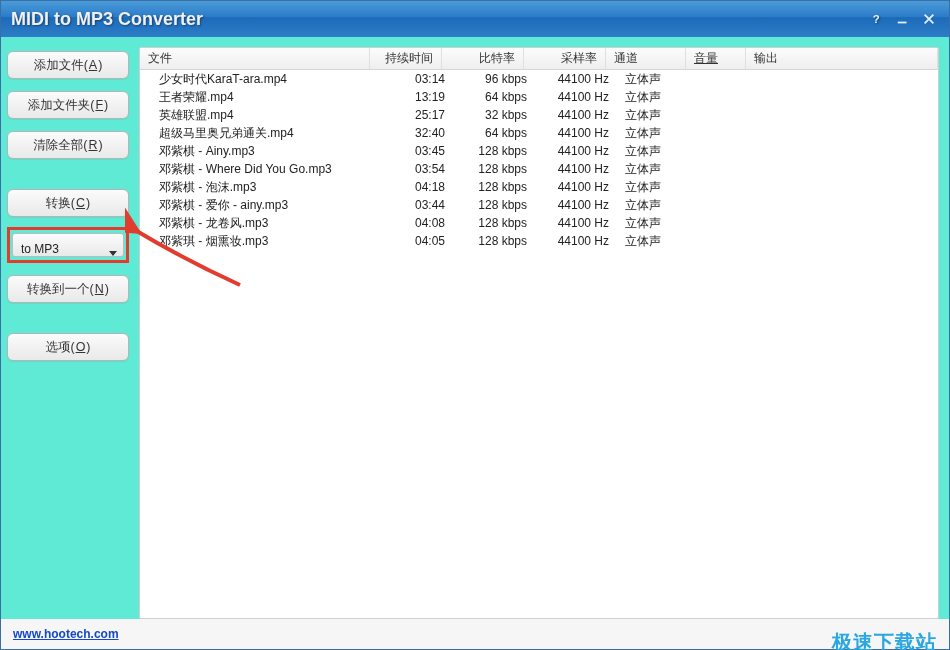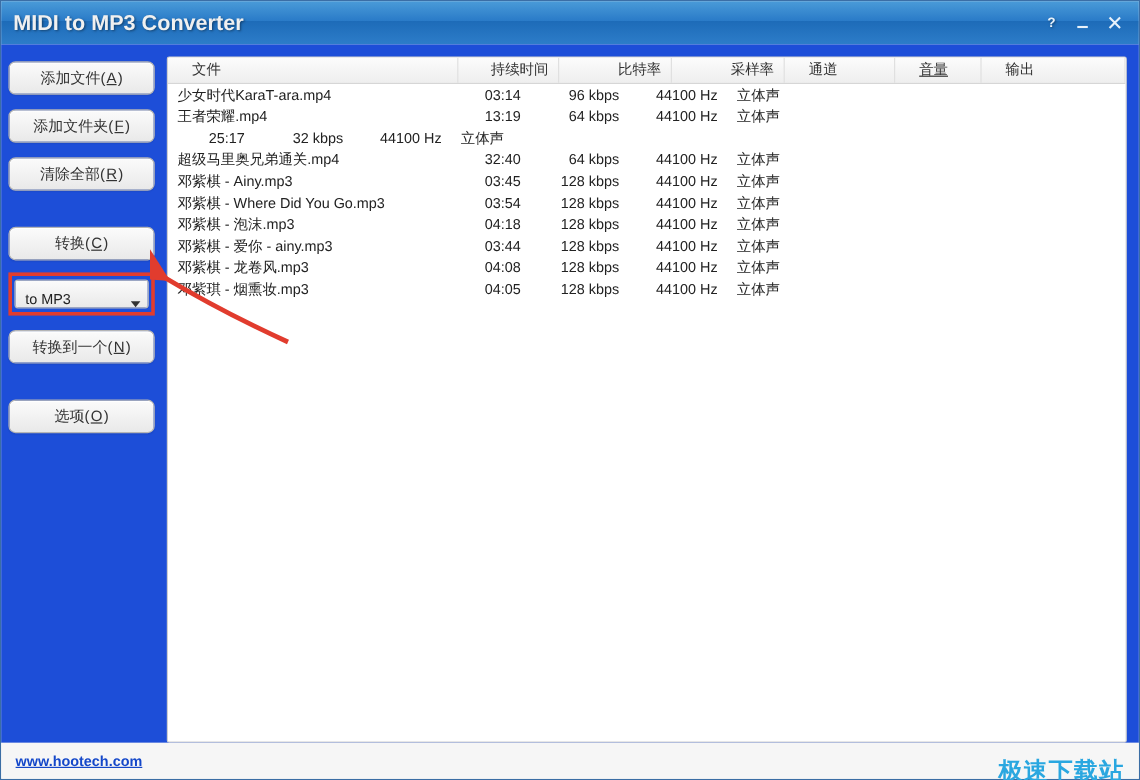--- a/index.html
+++ b/index.html
@@ -38,21 +38,21 @@
     color: #dfe9f5;
     font-size: 14px;
     display: inline-flex; align-items: center; justify-content: center;
     cursor: pointer;
   }
   .titlebar .ctrl svg { width: 14px; height: 14px; }
 
   .body {
     flex: 1;
     display: flex;
-    background: #1d4ed8;
+    background: #5eead4;
     padding: 10px 10px 0 6px;
     gap: 10px;
     overflow: hidden;
   }
 
   
   .sidebar {
     width: 122px;
     display: flex;
     flex-direction: column;
@@ -119,39 +119,40 @@
     color: #333;
     border-bottom: 1px solid #d6d6d6;
   }
   .th, .td {
     padding: 0 8px;
     display: flex;
     align-items: center;
     white-space: nowrap;
     overflow: hidden;
   }
-  .th { border-right: 1px solid #e0e0e0; margin-left: 12px; }
+  .th { border-right: 1px solid #e0e0e0; }
   .col-file   { width: 230px; }
   .col-dur    { width: 72px; justify-content: flex-end; }
   .col-br     { width: 82px; justify-content: flex-end; text-align: center; }
   .col-sr     { width: 82px; justify-content: flex-end; }
   .col-ch     { width: 80px; }
   .col-vol    { width: 60px; text-decoration: underline; }
   .col-out    { flex: 1; }
 
   .tbody {
     flex: 1;
     overflow-y: auto;
     font-size: 12px;
     color: #222;
   }
   .tr {
     display: flex;
     height: 18px;
     line-height: 18px;
+    margin-left: 11px;
   }
   .tr .td { border-right: none; }
   .tr:first-child .td.col-file { border-bottom: none; }
 
   
   .footer {
     height: 30px;
     display: flex;
     align-items: center;
     padding: 0 12px;
@@ -277,20 +278,21 @@
           <div class="tr">
             <div class="td col-file">王者荣耀.mp4</div>
             <div class="td col-dur">13:19</div>
             <div class="td col-br">64 kbps</div>
             <div class="td col-sr">44100 Hz</div>
             <div class="td col-ch">立体声</div>
             <div class="td col-vol"></div>
             <div class="td col-out"></div>
           </div>
           <div class="tr">
+            <div class="td col-file">英雄联盟.mp4</div>
             <div class="td col-dur">25:17</div>
             <div class="td col-br">32 kbps</div>
             <div class="td col-sr">44100 Hz</div>
             <div class="td col-ch">立体声</div>
             <div class="td col-vol"></div>
             <div class="td col-out"></div>
           </div>
           <div class="tr">
             <div class="td col-file">超级马里奥兄弟通关.mp4</div>
             <div class="td col-dur">32:40</div>

